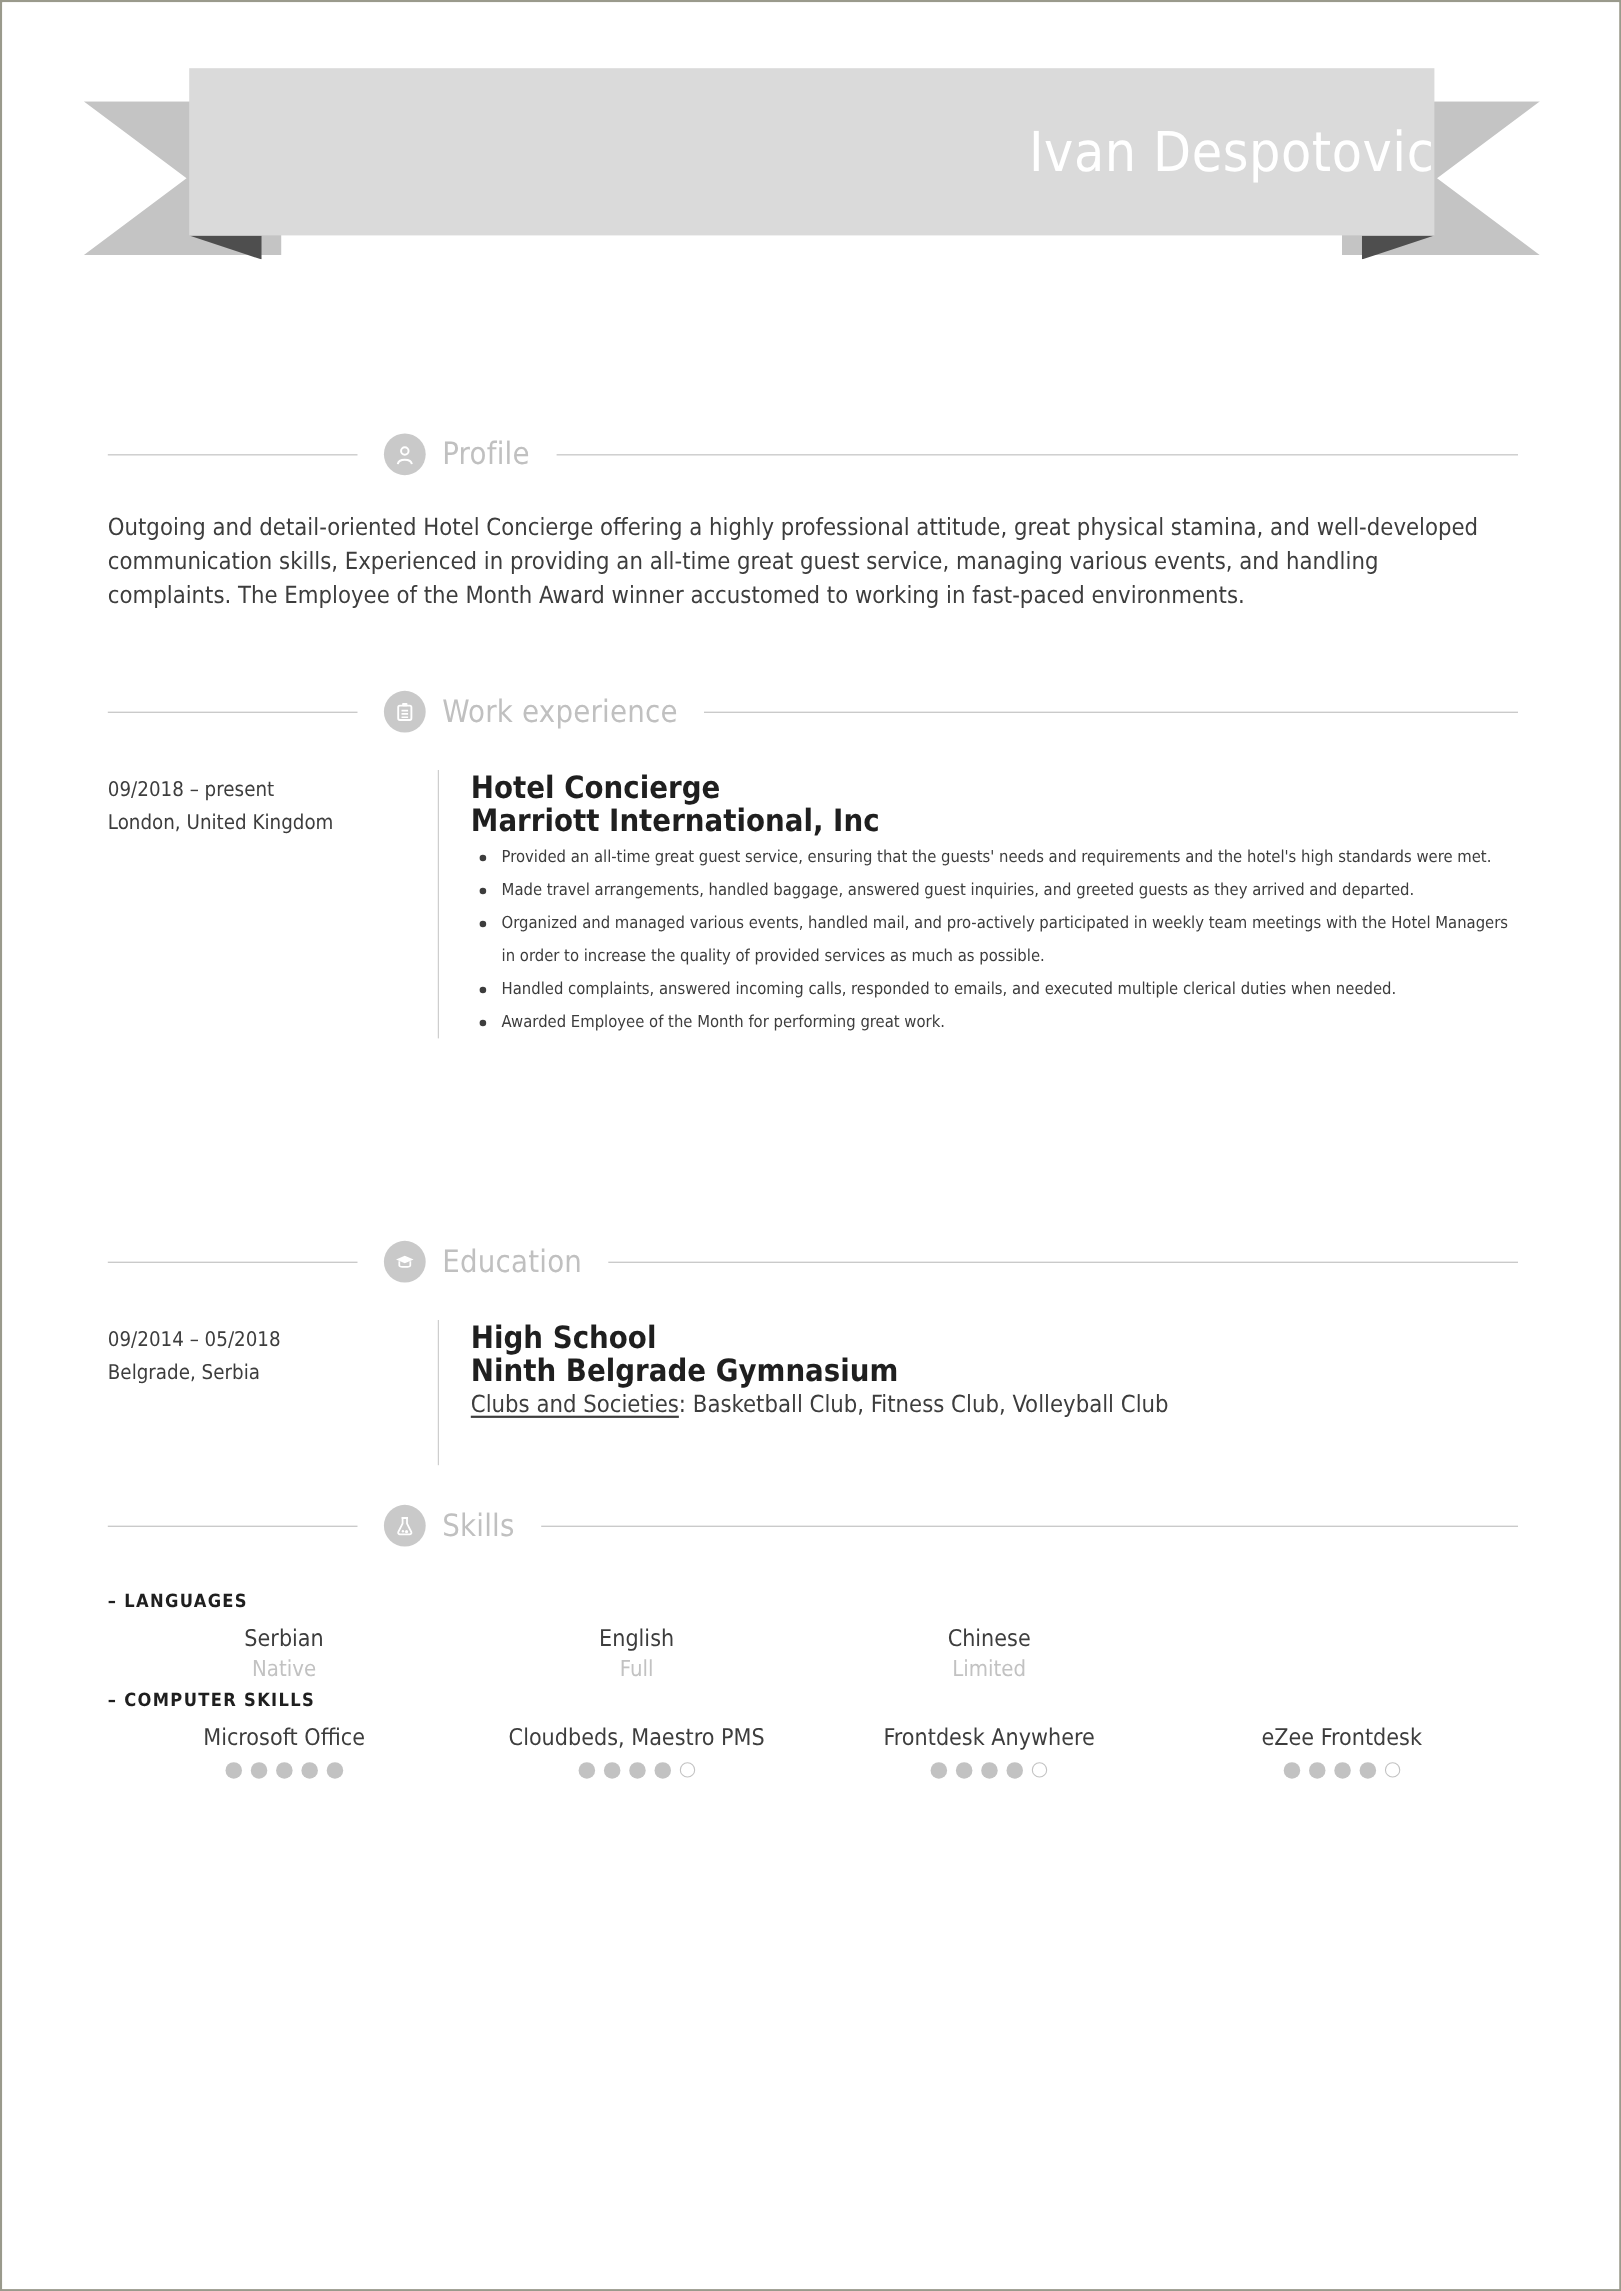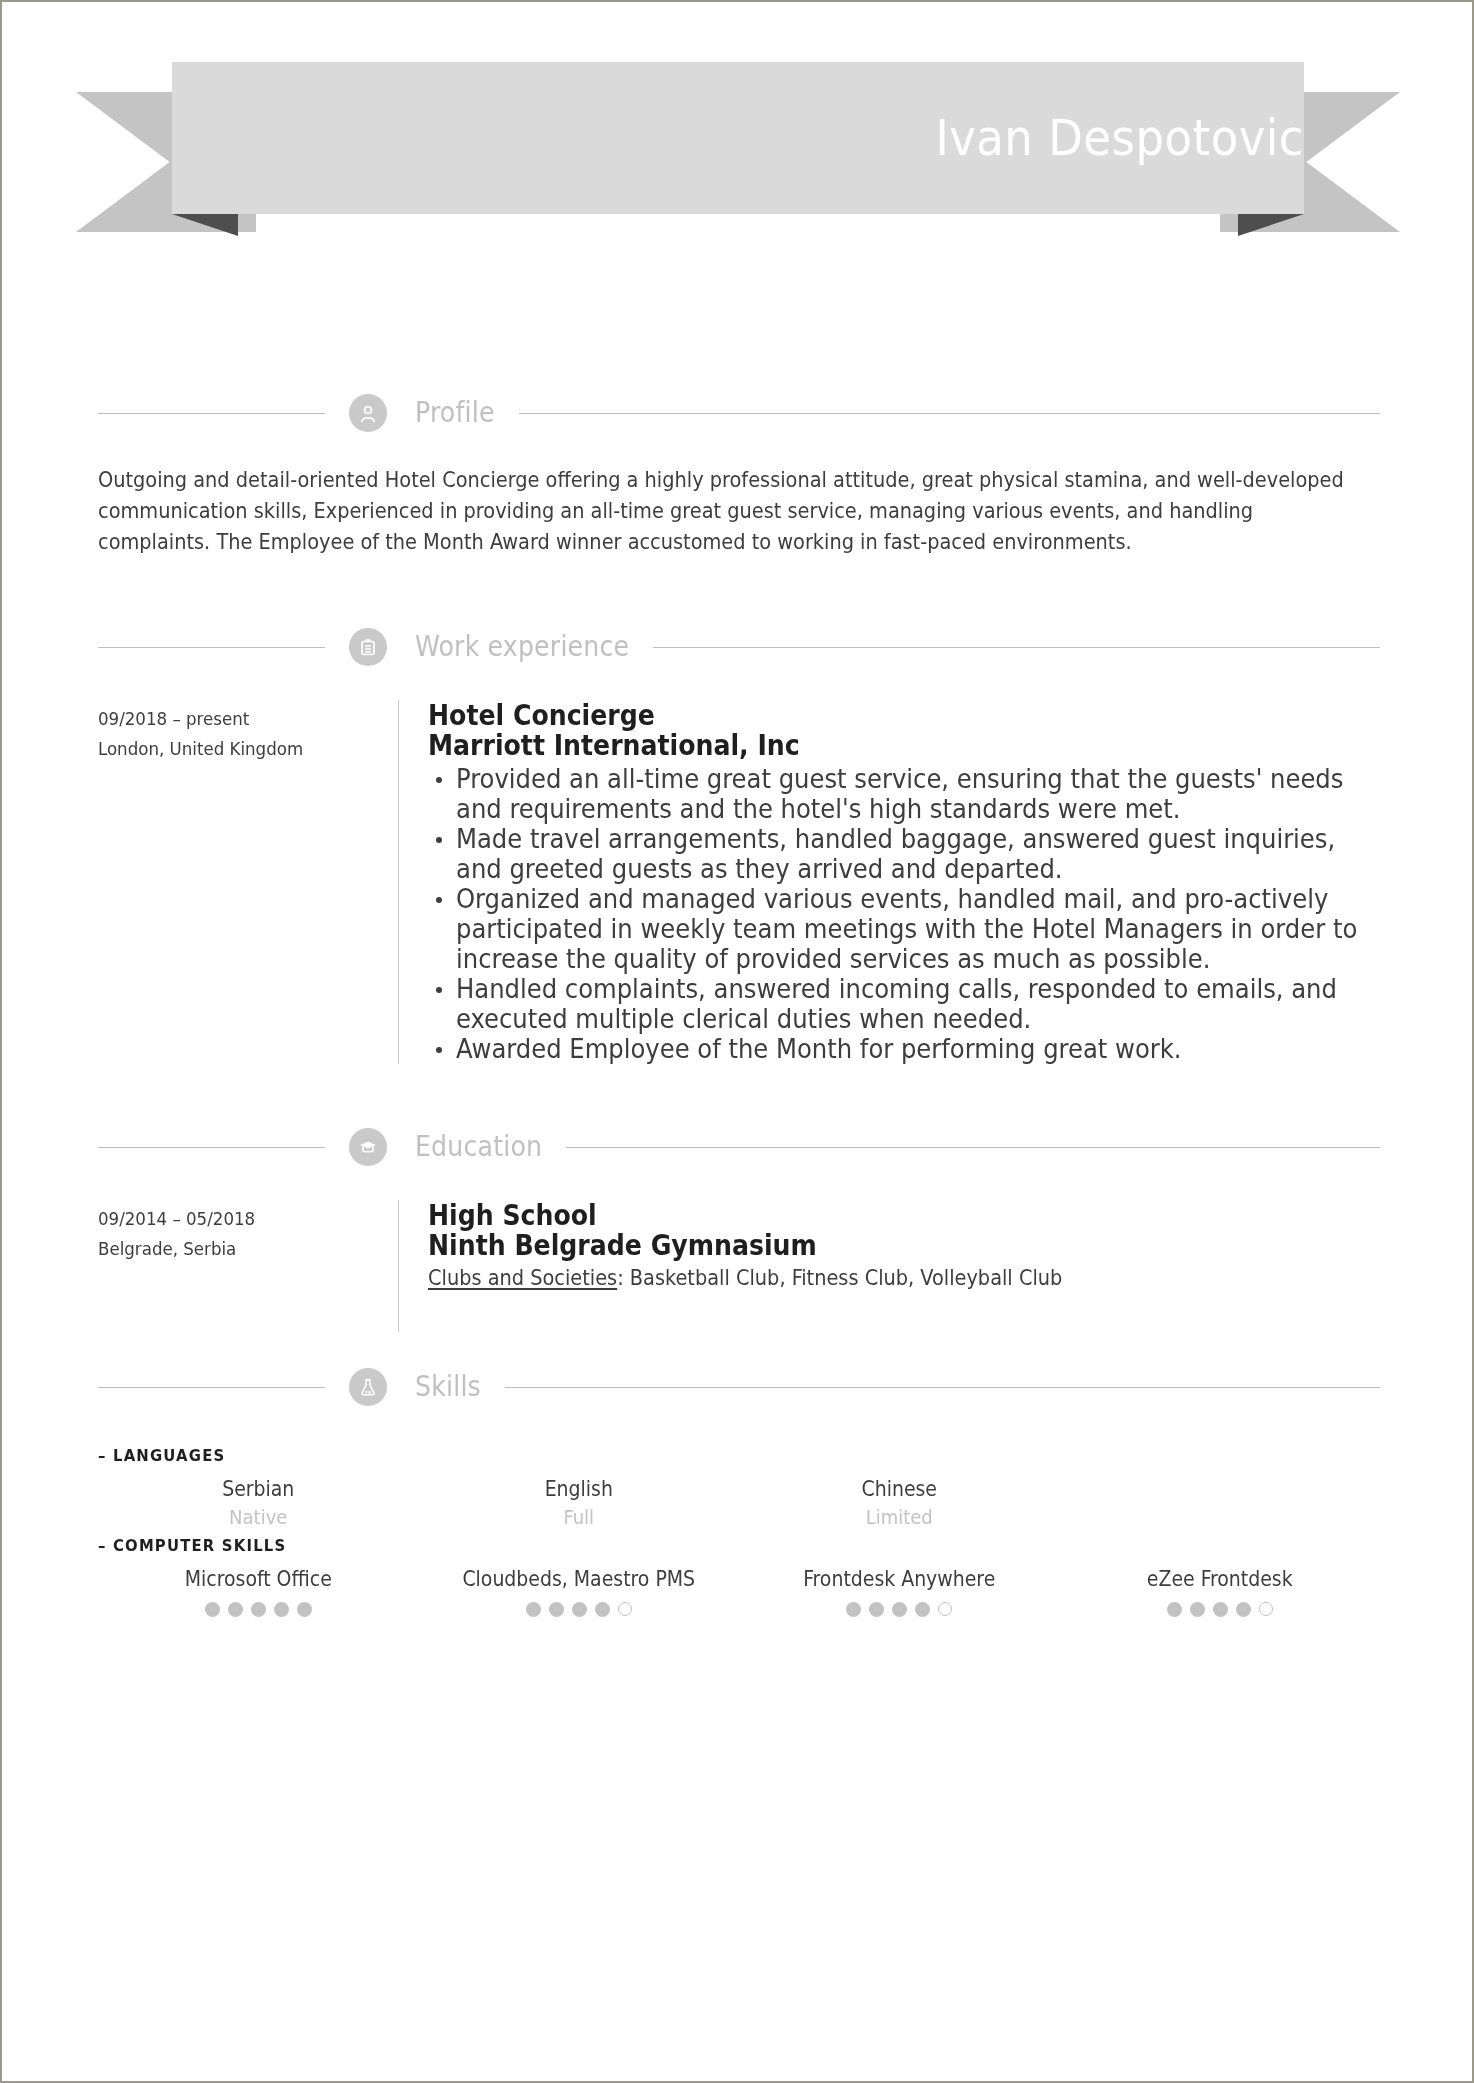--- a/index.html
+++ b/index.html
@@ -128,21 +128,21 @@
   .rule {
     height: 1px;
     background: #bdbdbd;
     flex: 0 0 auto;
   }
   .rule.short { width: 227px; }
   .rule.grow  { flex: 1 1 auto; }
   .head-center {
     display: flex;
     align-items: center;
-    gap: 28px;
+    gap: 15px;
     padding: 0 24px;
     flex: 0 0 auto;
   }
   .head-icon {
     width: 38px;
     height: 38px;
     border-radius: 50%;
     background: #c9c9c9;
     display: flex;
     align-items: center;
@@ -212,21 +212,21 @@
     line-height: 30px;
   }
   .bullets {
     margin: 3px 0 0 0;
     padding: 0;
     list-style: none;
   }
   .bullets li {
     position: relative;
     padding-left: 28px;
-    font-size: 27px;
+    font-size: 15px;
     line-height: 30px;
     color: #3d3d3d;
     margin-bottom: 0;
   }
   .bullets li::before {
     content: "";
     position: absolute;
     left: 8px;
     top: 13px;
     width: 6px;

